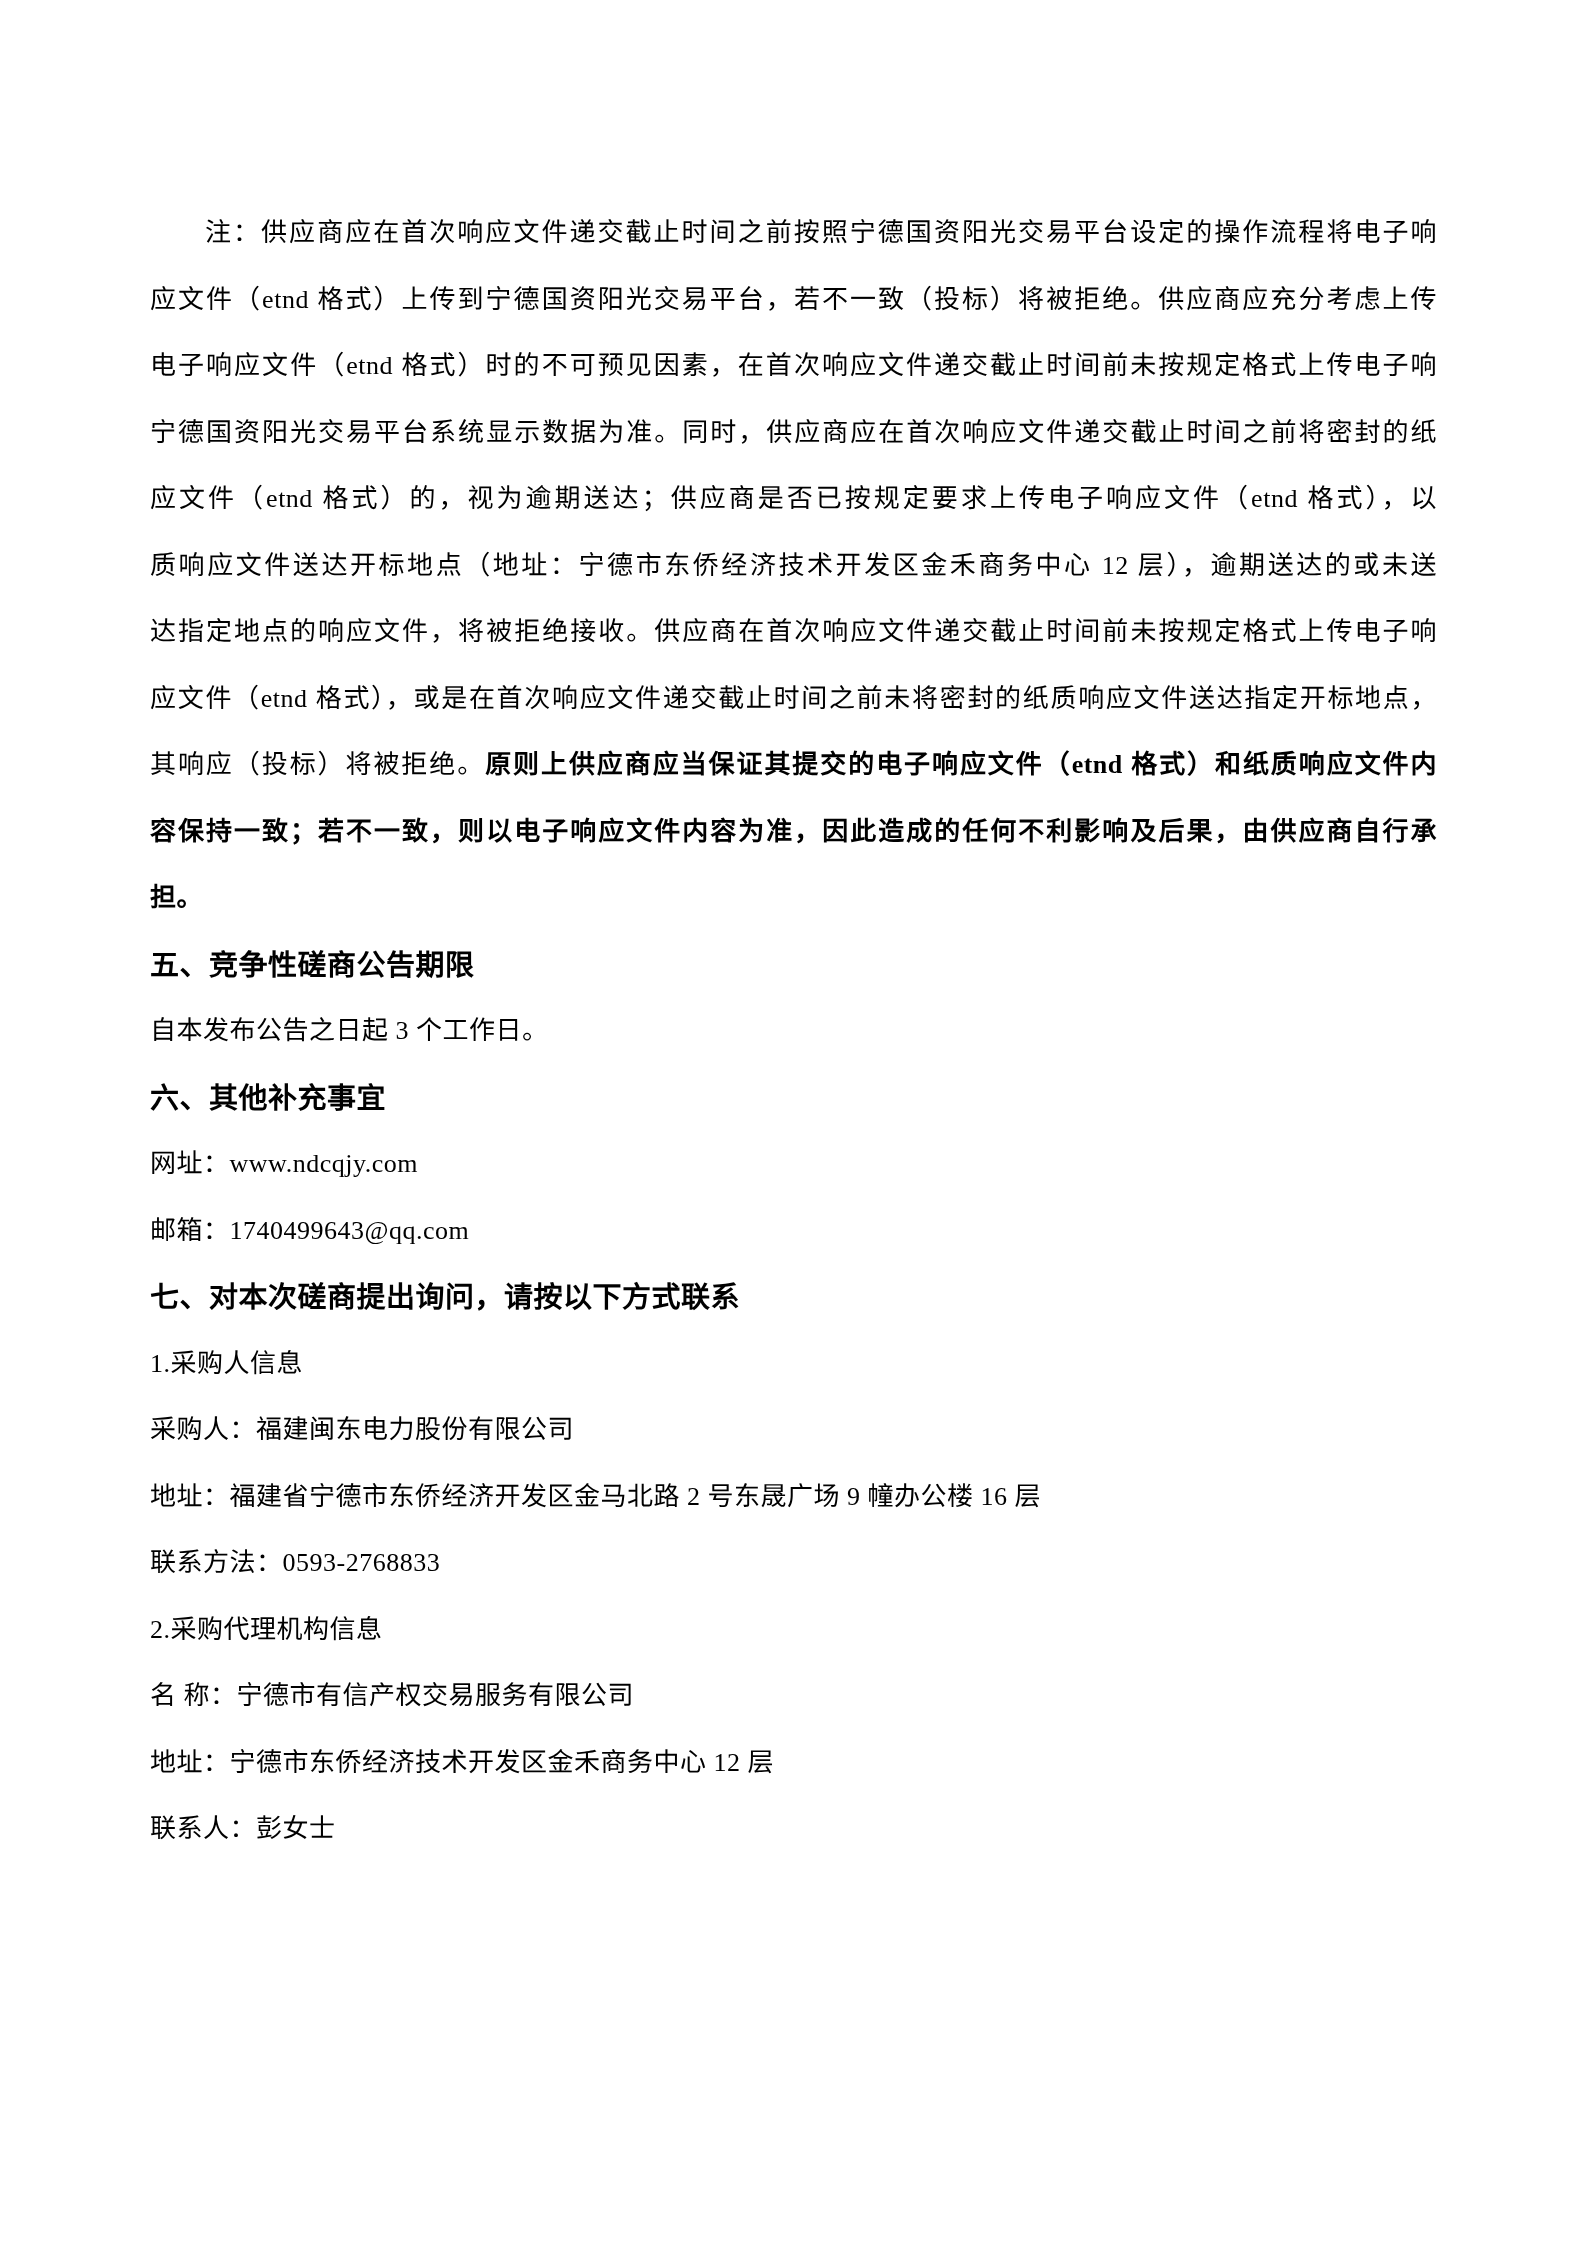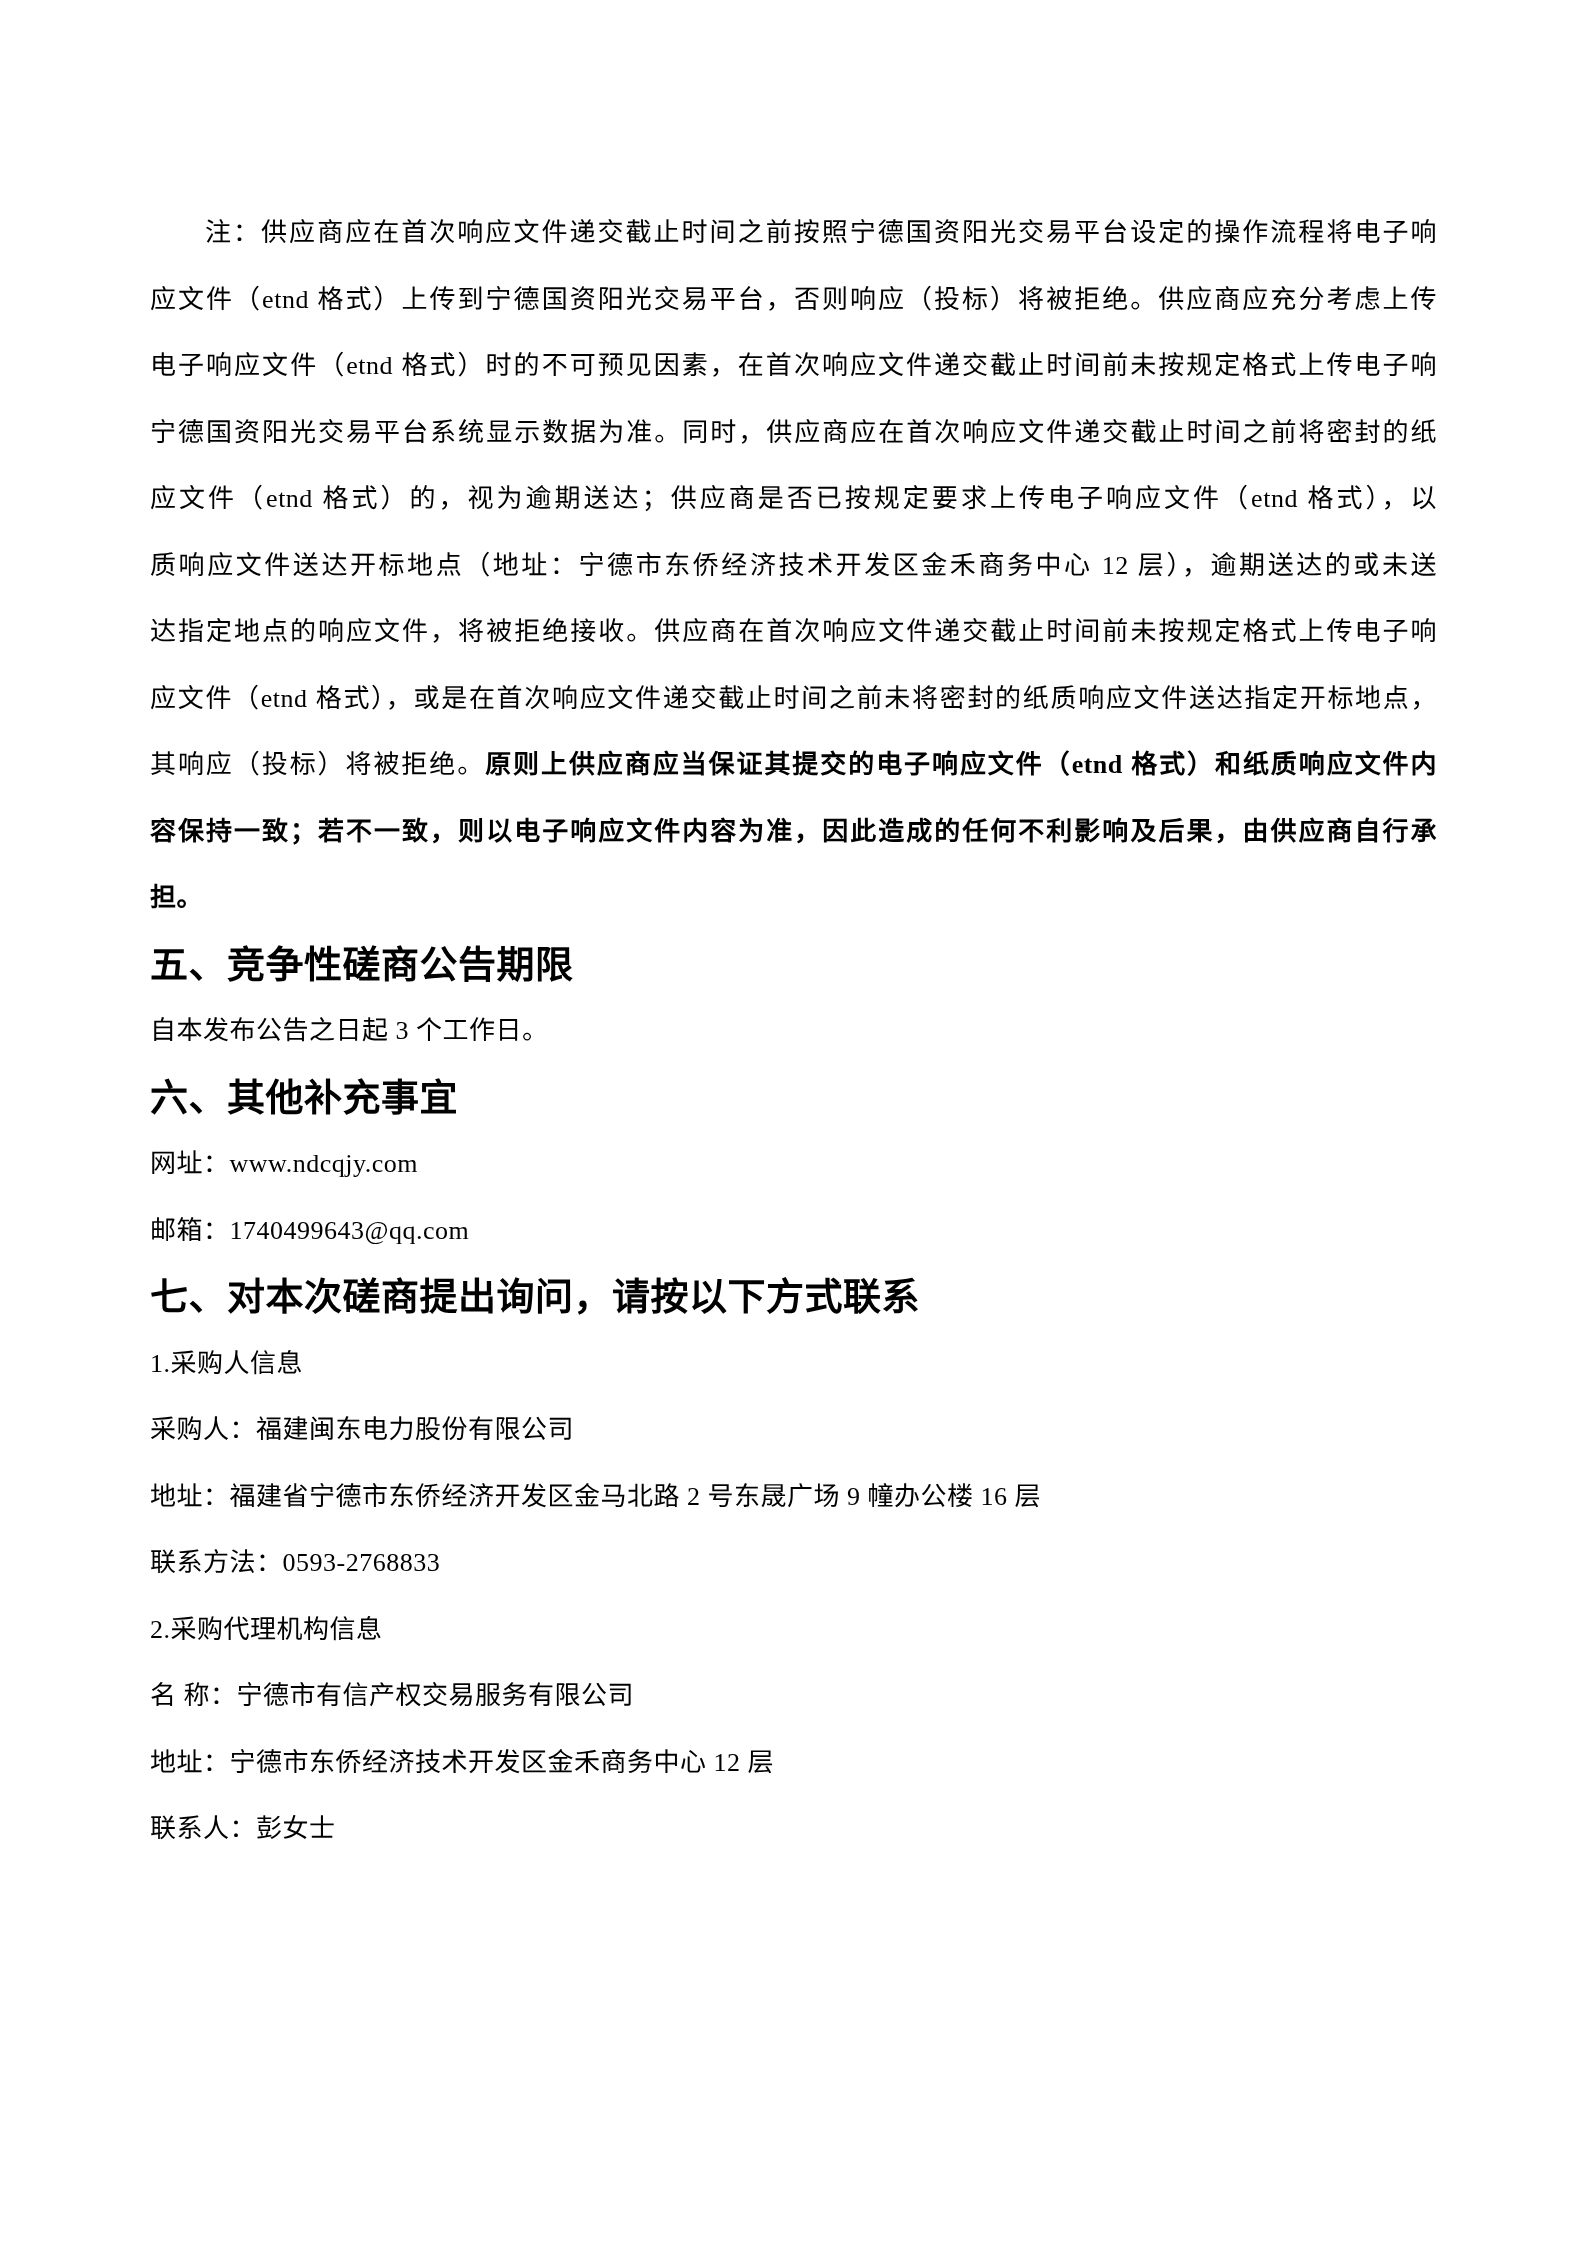--- a/index.html
+++ b/index.html
@@ -31,34 +31,34 @@
     text-align: justify;
     text-align-last: justify;
   }
   .indent {
     text-indent: 55px;
   }
   .bold-run {
     font-weight: bold;
   }
   .heading {
-    font-size: 38px;
+    font-size: 29px;
     font-weight: bold;
     line-height: 66.5px;
     letter-spacing: 0.5px;
   }
 </style>
 </head>
 <body>
 
 <div class="page">
 
   <div>
     <div class="doc-line jl indent"><span>注：供应商应在首次响应文件递交截止时间之前按照宁德国资阳光交易平台设定的操作流程将电子响</span></div>
-    <div class="doc-line jl"><span>应文件（etnd 格式）上传到宁德国资阳光交易平台，否则响应（投标）将被拒绝。供应商应充分考虑上传</span></div>
+    <div class="doc-line jl"><span>应文件（etnd 格式）上传到宁德国资阳光交易平台，若不一致（投标）将被拒绝。供应商应充分考虑上传</span></div>
     <div class="doc-line jl"><span>电子响应文件（etnd 格式）时的不可预见因素，在首次响应文件递交截止时间前未按规定格式上传电子响</span></div>
     <div class="doc-line jl"><span>宁德国资阳光交易平台系统显示数据为准。同时，供应商应在首次响应文件递交截止时间之前将密封的纸</span></div>
     <div class="doc-line jl"><span>应文件（etnd 格式）的，视为逾期送达；供应商是否已按规定要求上传电子响应文件（etnd 格式），以</span></div>
     <div class="doc-line jl"><span>质响应文件送达开标地点（地址：宁德市东侨经济技术开发区金禾商务中心 12 层），逾期送达的或未送</span></div>
     <div class="doc-line jl"><span>达指定地点的响应文件，将被拒绝接收。供应商在首次响应文件递交截止时间前未按规定格式上传电子响</span></div>
     <div class="doc-line jl"><span>应文件（etnd 格式），或是在首次响应文件递交截止时间之前未将密封的纸质响应文件送达指定开标地点，</span></div>
     <div class="doc-line jl"><span>其响应（投标）将被拒绝。</span><span class="bold-run">原则上供应商应当保证其提交的电子响应文件（etnd 格式）和纸质响应文件内</span></div>
     <div class="doc-line jl"><span class="bold-run">容保持一致；若不一致，则以电子响应文件内容为准，因此造成的任何不利影响及后果，由供应商自行承</span></div>
     <div class="doc-line"><span class="bold-run">担。</span></div>
   </div>

